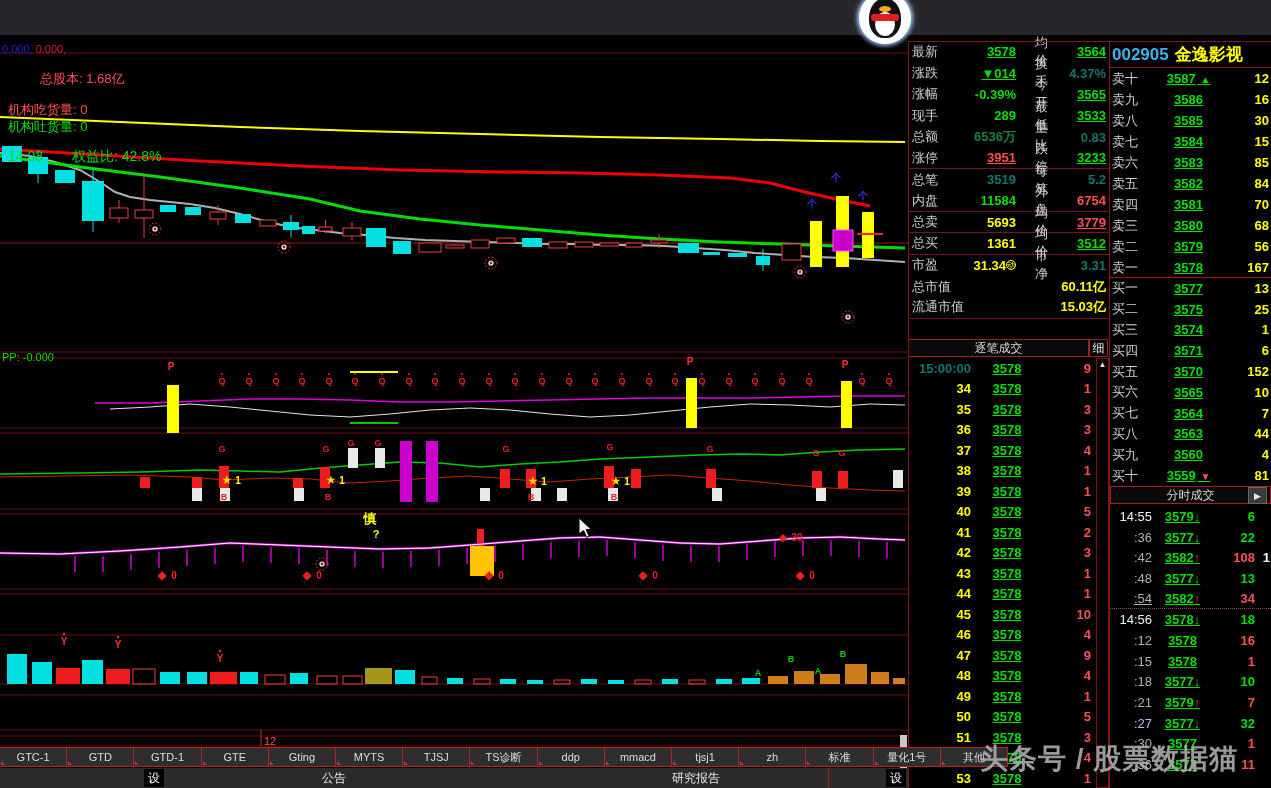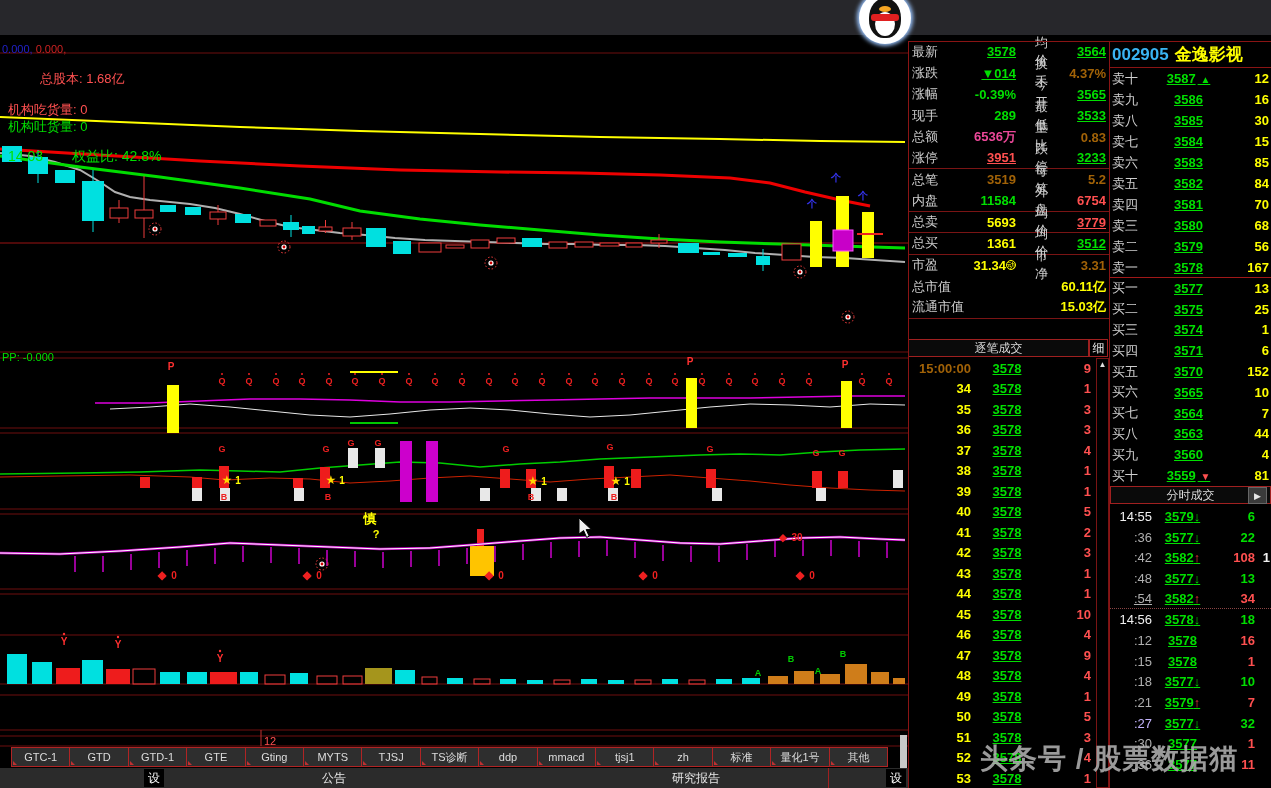--- a/index.html
+++ b/index.html
@@ -10,21 +10,21 @@
 
 .qq{position:absolute;left:859px;top:-8px;width:52px;height:52px;border-radius:50%;
   background:#fff;box-shadow:0 0 4px 2px #9cc6ff;overflow:hidden}
 .qq .body{position:absolute;left:10px;top:6px;width:32px;height:40px;background:#111;border-radius:50% 50% 45% 45%}
 .qq .belly{position:absolute;left:16px;top:20px;width:20px;height:24px;background:#fff;border-radius:50%}
 .qq .beak{position:absolute;left:20px;top:14px;width:12px;height:6px;background:#f5a623;border-radius:50%}
 .qq .scarf{position:absolute;left:12px;top:22px;width:28px;height:7px;background:#e02020;border-radius:3px}
 
 .green{color:#00df00}.green-u{color:#00df00;text-decoration:underline}
 .red{color:#ff5050}.red-u{color:#ff5050;text-decoration:underline}
-.yellow{color:#ffff00}.cyan{color:#ec4899}.white{color:#a16207}
+.yellow{color:#ffff00}.cyan{color:#15803d}.white{color:#0f766e}
 .lbl{color:#cfcfcf;font-weight:normal}
 
 .ovl{position:absolute;white-space:nowrap;z-index:5}
 
 .vline{position:absolute;top:41px;bottom:0;width:1px;background:#8a1414;z-index:6}
 .hline-top{position:absolute;left:908px;top:41px;width:363px;height:1px;background:#8a1414;z-index:6}
 .quote{position:absolute;left:909px;top:41px;width:200px}
 .qrow{display:flex;align-items:center;height:21.36px;padding:0 3px;font-weight:bold}
 .qrow .l1{width:56px}.qrow .v1{width:48px;text-align:right}
 .qrow .l2{width:44px;padding-left:19px}.qrow .v2{flex:1;text-align:right}
@@ -55,21 +55,21 @@
 .tsales{position:absolute;left:1110px;top:506px;width:161px}
 .srow{display:flex;align-items:center;height:20.7px;font-weight:bold;position:relative}
 .srow .t{width:42px;text-align:right;font-weight:normal}
 .srow .p{flex:1;text-align:center}.srow .v{width:42px;text-align:right;margin-right:16px}
 .srow .x1{position:absolute;right:1px;color:#f0f0f0}
 .srow.sep{border-bottom:1px dotted #8a4444}
 .srow .au{color:#ff4040}.srow .ad{color:#00df00}
 .btn-play{position:absolute;left:1248px;top:487px;width:19px;height:17px;background:#3a3a3a;color:#e8e8e8;
   font-size:9px;text-align:center;line-height:17px;z-index:5;border:1px solid #666}
 
-.tabbar{position:absolute;left:12px;top:747px;width:876px;height:20px;display:flex;background:#eab308;z-index:6}
+.tabbar{position:absolute;left:0;top:747px;width:1008px;height:20px;display:flex;background:#eab308;z-index:6}
 .tab{position:relative;flex:1;margin-left:-1px;border:1px solid #b02424;background:#2e2e2e;color:#dcdcdc;
   font-size:11px;text-align:center;line-height:18px;white-space:nowrap;overflow:hidden}
 .tab::after{content:"";position:absolute;left:1px;bottom:1px;border-left:4px solid #c03030;border-top:4px solid transparent}
 .brow2{position:absolute;left:0;top:768px;width:908px;height:20px;background:#2b2b2b;z-index:6}
 .brow2 .seg-line{position:absolute;top:0;width:1px;height:20px;background:#a02020}
 .she{position:absolute;top:1px;width:20px;height:18px;background:#000;color:#fff;font-size:12px;text-align:center;line-height:18px}
 .blabel{position:absolute;top:1px;height:18px;color:#e6e6e6;font-size:12px;line-height:18px}
 
 .wm{position:absolute;left:980px;top:740px;font-size:28px;font-weight:bold;color:rgba(175,175,175,.88);
   white-space:nowrap;z-index:40;letter-spacing:1px}

